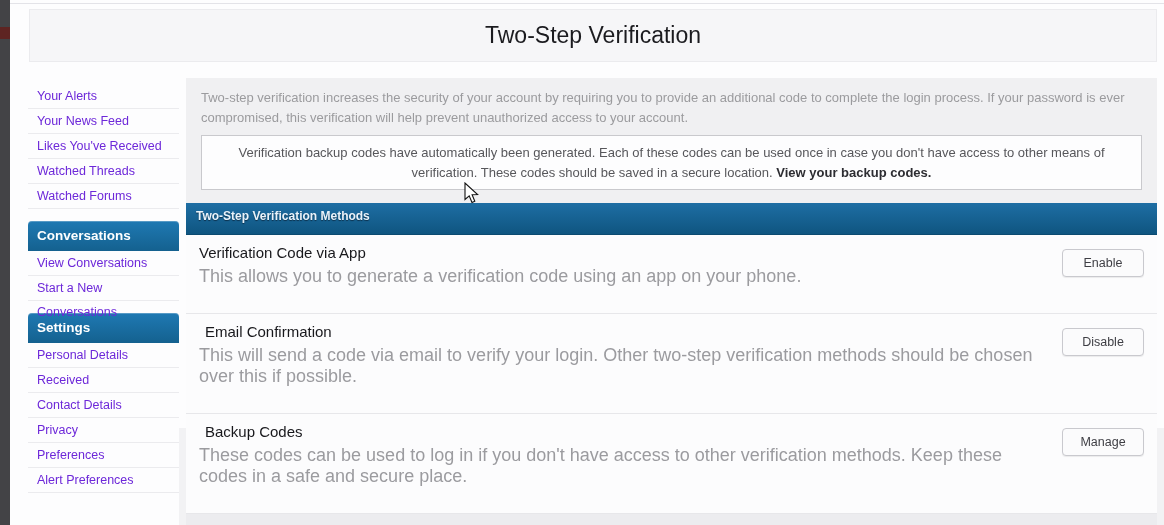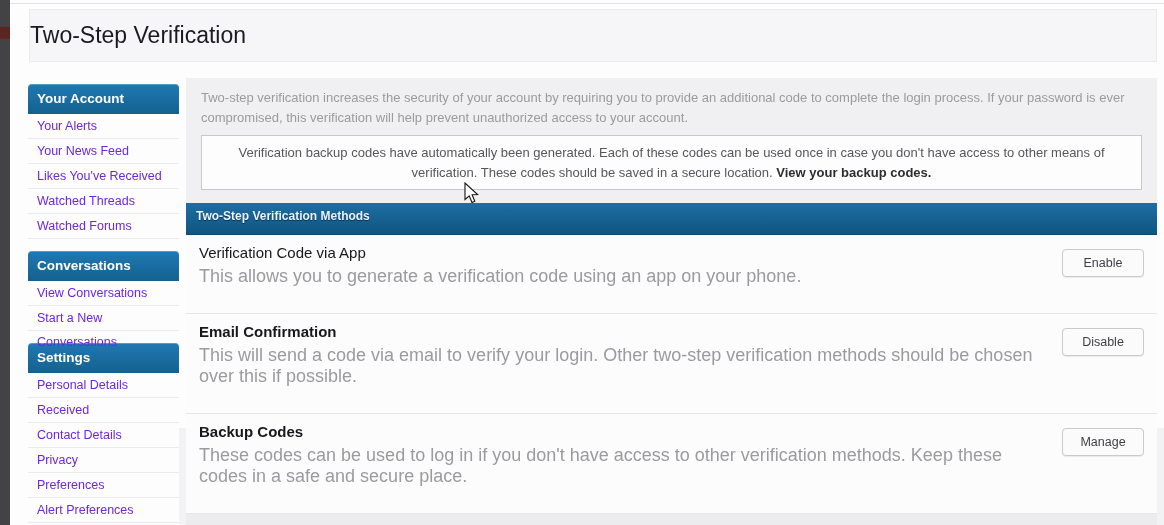--- a/index.html
+++ b/index.html
@@ -8,21 +8,21 @@
 
   
   .edge { position:absolute; left:0; top:0; width:10px; height:525px; background:#434346; }
   .edge-marker { position:absolute; left:0; top:27px; width:10px; height:12px; background:#5e2422; }
 
   .hairline-top { position:absolute; left:10px; right:0; top:3px; height:1px; background:#e3e3e8; }
 
   
   .titlebar { position:absolute; left:29px; right:7px; top:9px; height:53px;
               background:#f6f6f8; border:1px solid #ebebee; }
-  .page-title { line-height:51px; font-size:23px; color:#1b1b1f; font-weight:400; }
+  .page-title { text-align:center; line-height:51px; font-size:23px; color:#1b1b1f; font-weight:400; }
 
   
   .sidebar { position:absolute; left:28px; top:84px; width:151px; }
   .sb-header { height:30px; background:linear-gradient(#1f79b3,#14618f); border-radius:4px 4px 0 0;
                color:#ffffff; font-weight:bold; font-size:13.5px; line-height:30px; padding-left:9px;
                box-shadow:inset 0 1px 0 rgba(255,255,255,.25); cursor:pointer; }
   .sb-item { height:25px; line-height:24px; font-size:12.5px; color:#6d28d9; padding-left:9px;
              border-bottom:1px solid #ebebee; cursor:pointer; background:#fdfdfe; }
   .sb-gap { height:12px; }
 
@@ -37,21 +37,21 @@
   .notice-link { font-weight:bold; color:#2d2d32; cursor:pointer; }
 
   .methods-header { height:32px; background:linear-gradient(#1e6ea4,#0f5580); color:#e9f3fb;
                     font-weight:bold; font-size:12px; line-height:26px; padding-left:10px;
                     text-shadow:0 1px 1px rgba(0,0,10,.5); border-bottom:1px solid #0b4a70; }
 
   .method-row { background:#fcfcfd; border-bottom:1px solid #e7e7ea; padding:9px 13px 26px;
                 display:flex; justify-content:space-between; align-items:flex-start; min-height:60px; }
   .method-text { max-width:840px; }
   .method-title { font-size:15px; color:#18181c; margin-bottom:5px; }
-  .method-title.bold { font-weight:bold; }
+  .method-title.bold { font-weight:normal;margin-left:6px; }
   .method-desc { font-size:18px; color:#9b9b9f; }
 
   .btn { background:#fbfbfc; border:1px solid #c9c9ce; border-radius:4px; font-size:12.5px;
          color:#3e3e44; padding:6px 0; width:82px; text-align:center;
          box-shadow:0 1px 1px rgba(0,0,0,.07); cursor:pointer; font-family:inherit;margin-top:36px; }
   .row-btn { margin-top:5px; margin-right:0; }
 
   .methods-footer { background:#ececef; padding:8px 13px 9px; }
   .footer-btn { width:auto; padding:6px 12px; background:#fdfdfe; }
 
@@ -66,21 +66,20 @@
   <div class="edge">
     <div class="edge-marker"></div>
   </div>
   <div class="hairline-top"></div>
 
   <div class="titlebar">
     <div class="page-title">Two-Step Verification</div>
   </div>
 
   <div class="sidebar">
-    <div class="sb-header">Your Account</div>
     <div class="sb-item">Your Alerts</div>
     <div class="sb-item">Your News Feed</div>
     <div class="sb-item">Likes You've Received</div>
     <div class="sb-item">Watched Threads</div>
     <div class="sb-item">Watched Forums</div>
     <div class="sb-gap"></div>
 
     <div class="sb-header">Conversations</div>
     <div class="sb-item">View Conversations</div>
     <div class="sb-item">Start a New Conversations</div>

